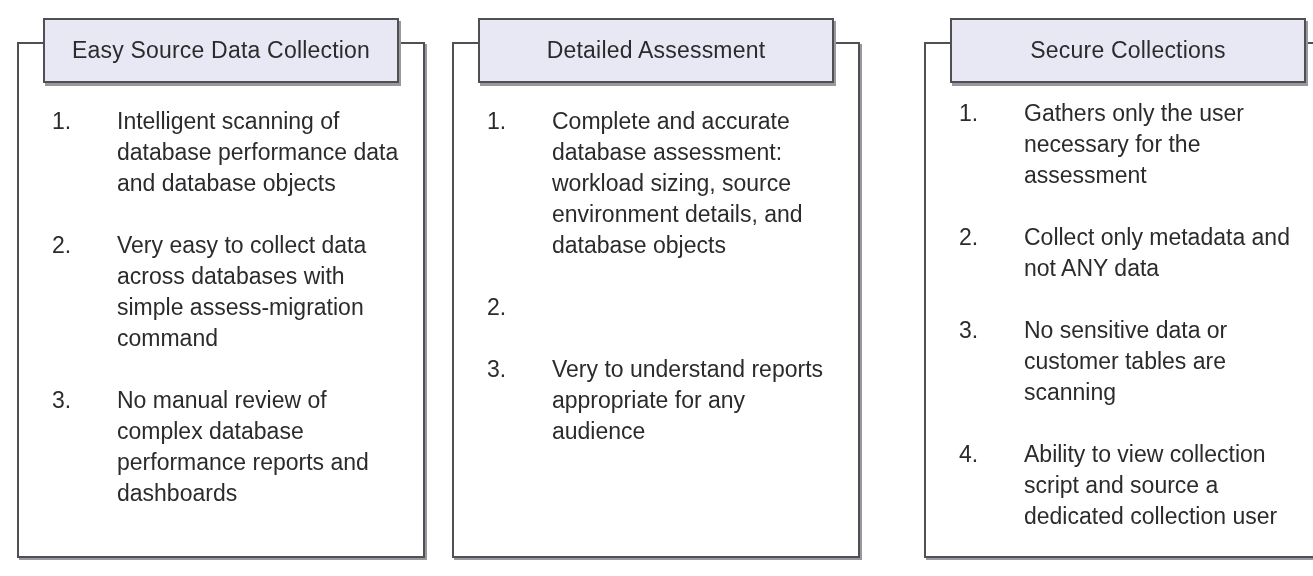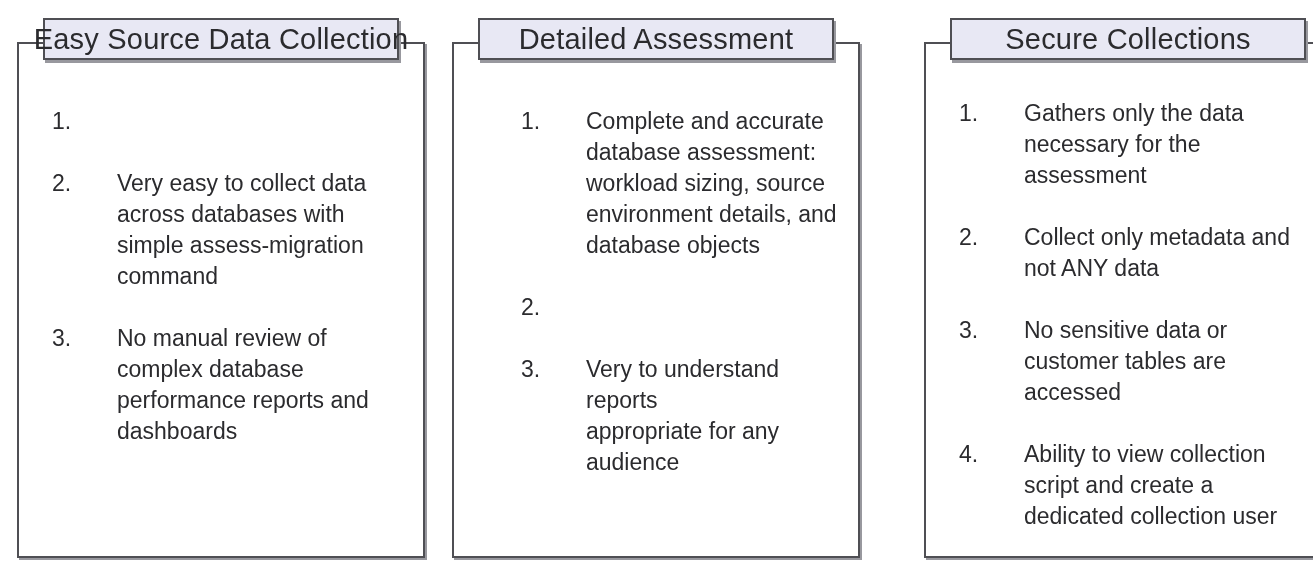--- a/index.html
+++ b/index.html
@@ -25,36 +25,36 @@
   .panel {
     position: absolute;
     top: 42px;
     width: 408px;
     height: 516px;
     background: #ffffff;
     border: 2px solid var(--border);
     box-shadow: 2px 2px 0 0 var(--shadow);
   }
   .panel.p0 { left: 17px; }
-  .panel.p1 { left: 452px; padding-left: 34px; }
+  .panel.p1 { left: 452px; }
   .panel.p2 { left: 924px; }
   .panel-header {
     position: absolute;
     top: -26px;
     left: 50%;
     transform: translateX(-50%);
     width: 356px;
-    height: 42px;
+    height: 65px;
     background: var(--header_fill);
     border: 2px solid var(--border);
     box-shadow: 2px 3px 0 0 var(--shadow);
     display: flex;
     align-items: center;
     justify-content: center;
-    font-size: 29px;
+    font-size: 23px;
     letter-spacing: 0.2px;
     white-space: nowrap;
   }
   .num-list {
     padding: 62px 6px 0 33px;
     font-size: 23px;
     line-height: 31px;
   }
   .panel.p2 .num-list { padding-top: 54px; }
   .list-item {
@@ -73,20 +73,23 @@
 
 <div class="canvas">
 
   <div class="panel p0">
     <div class="panel-header">
       <span>Easy Source Data Collection</span>
     </div>
     <div class="num-list">
       <div class="list-item">
         <span class="item-number">1.</span>
+        <span class="item-text">Intelligent scanning of
+database performance data
+and database objects</span>
       </div>
       <div class="list-item">
         <span class="item-number">2.</span>
         <span class="item-text">Very easy to collect data
 across databases with
 simple assess-migration
 command</span>
       </div>
       <div class="list-item">
         <span class="item-number">3.</span>
@@ -123,37 +126,37 @@
     </div>
   </div>
 
   <div class="panel p2">
     <div class="panel-header">
       <span>Secure Collections</span>
     </div>
     <div class="num-list">
       <div class="list-item">
         <span class="item-number">1.</span>
-        <span class="item-text">Gathers only the data
+        <span class="item-text">Gathers only the user
 necessary for the
 assessment</span>
       </div>
       <div class="list-item">
         <span class="item-number">2.</span>
         <span class="item-text">Collect only metadata and
 not ANY data</span>
       </div>
       <div class="list-item">
         <span class="item-number">3.</span>
         <span class="item-text">No sensitive data or
 customer tables are
-accessed</span>
+scanning</span>
       </div>
       <div class="list-item">
         <span class="item-number">4.</span>
         <span class="item-text">Ability to view collection
-script and create a
+script and source a
 dedicated collection user</span>
       </div>
     </div>
   </div>
 
 </div>
 
 </body></html>

